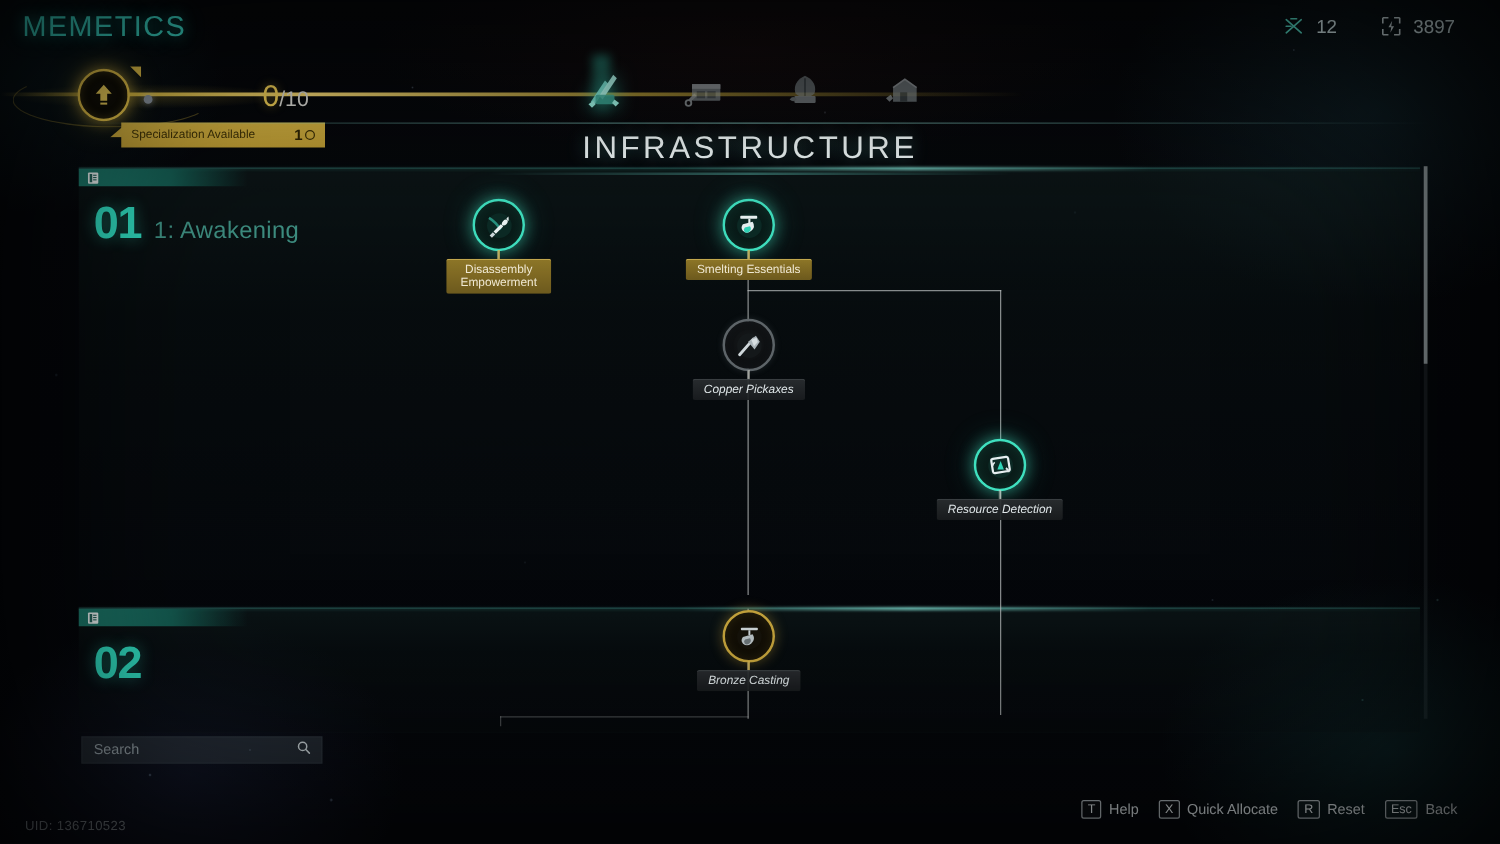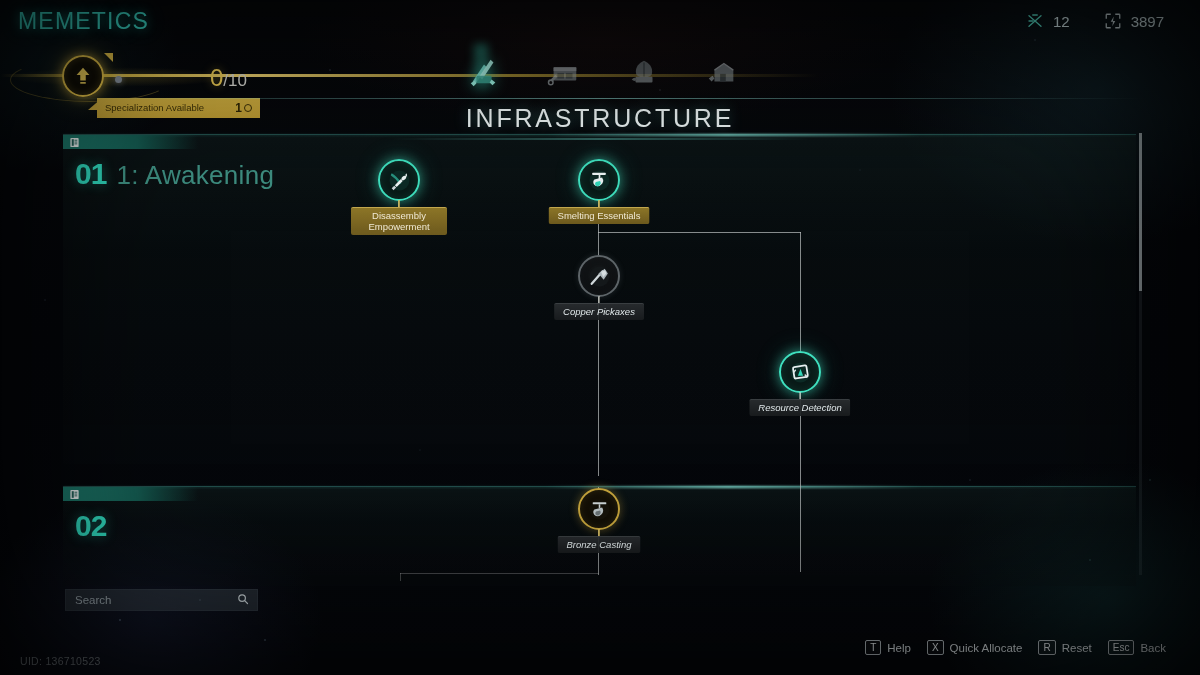--- a/index.html
+++ b/index.html
@@ -144,22 +144,22 @@
     filter: blur(1.2px);
   }
   .tier-tab {
     position: absolute; left: 0; top: 0; width: 135px; height: 14px;
     background: linear-gradient(90deg, #1d7a6c 0%, #14594f 55%, rgba(15,60,55,0) 100%);
     display: flex; align-items: center; padding-left: 6px;
   }
   .tier-tab .bk { width: 11px; height: 11px; display: inline-flex; }
   .tier-tab svg { width: 11px; height: 11px; }
   .tier-head { position: absolute; left: 12px; top: 22px; display: flex; align-items: baseline; gap: 10px; }
-  .tier-num { font-size: 30px; font-weight: bold; color: #2fd6bb; text-shadow: 0 0 12px rgba(47,214,187,.45); letter-spacing: -1px; }
-  .tier-name { font-size: 26px; color: #3e8e81; letter-spacing: .3px; }
+  .tier-num { font-size: 36px; font-weight: bold; color: #2fd6bb; text-shadow: 0 0 12px rgba(47,214,187,.45); letter-spacing: -1px; }
+  .tier-name { font-size: 19px; color: #3e8e81; letter-spacing: .3px; }
 
   
   .tree { position: absolute; left: 0; top: 0; width: 1200px; height: 675px; pointer-events: none; }
   .node { position: absolute; width: 0; height: 0; pointer-events: auto; }
   .node .ring {
     position: absolute; left: -21px; top: -21px; width: 42px; height: 42px; border-radius: 50%;
     display: flex; align-items: center; justify-content: center;
   }
   .node.unlocked .ring {
     background: radial-gradient(circle at 50% 45%, #0d2320 0%, #071311 72%);
@@ -191,21 +191,21 @@
   .node .label.plain {
     background: linear-gradient(180deg, rgba(42,46,48,.92), rgba(26,29,31,.92));
     border-top: 1px solid rgba(120,130,135,.35);
     font-style: italic;
   }
   .node .label.goldbg {
     background: linear-gradient(180deg, #8e7628 0%, #6d5a1e 100%);
     border-top: 1px solid rgba(225,195,95,.75);
     color: #f1ead4;
   }
-  .node .label.multiline { white-space: normal; width: 96px; }
+  .node .label.multiline { white-space: normal; width: 84px; }
 
   .link { position: absolute; background: #b9bdbd; opacity: .72; }
   .link.v { width: 1.4px; }
   .link.h { height: 1.4px; }
   .link.dim { opacity: .34; }
 
   
   .search-box {
     position: absolute; left: 65px; top: 589px; width: 193px; height: 22px;
     background: rgba(70,80,88,.42); display: flex; align-items: center; justify-content: space-between;

